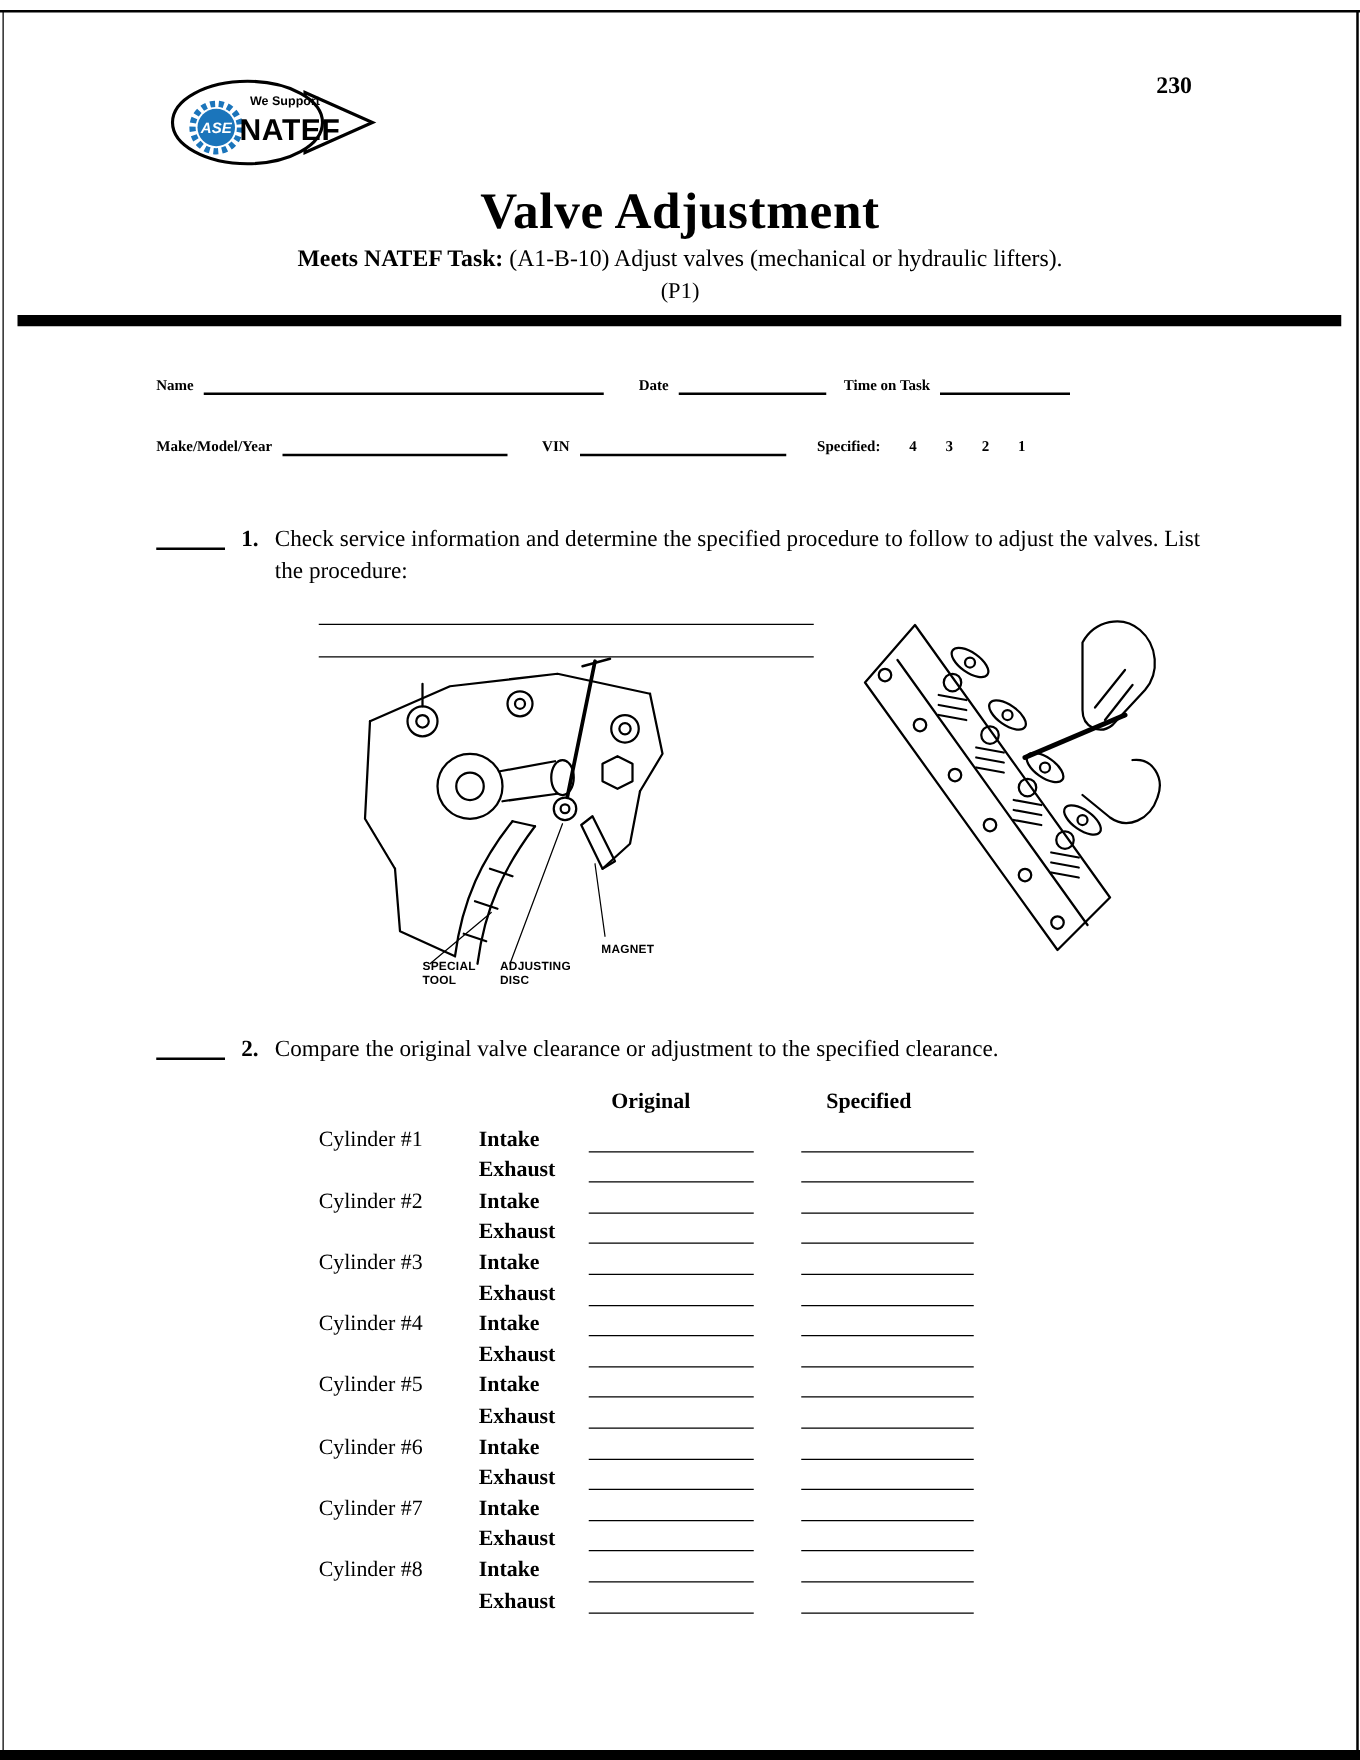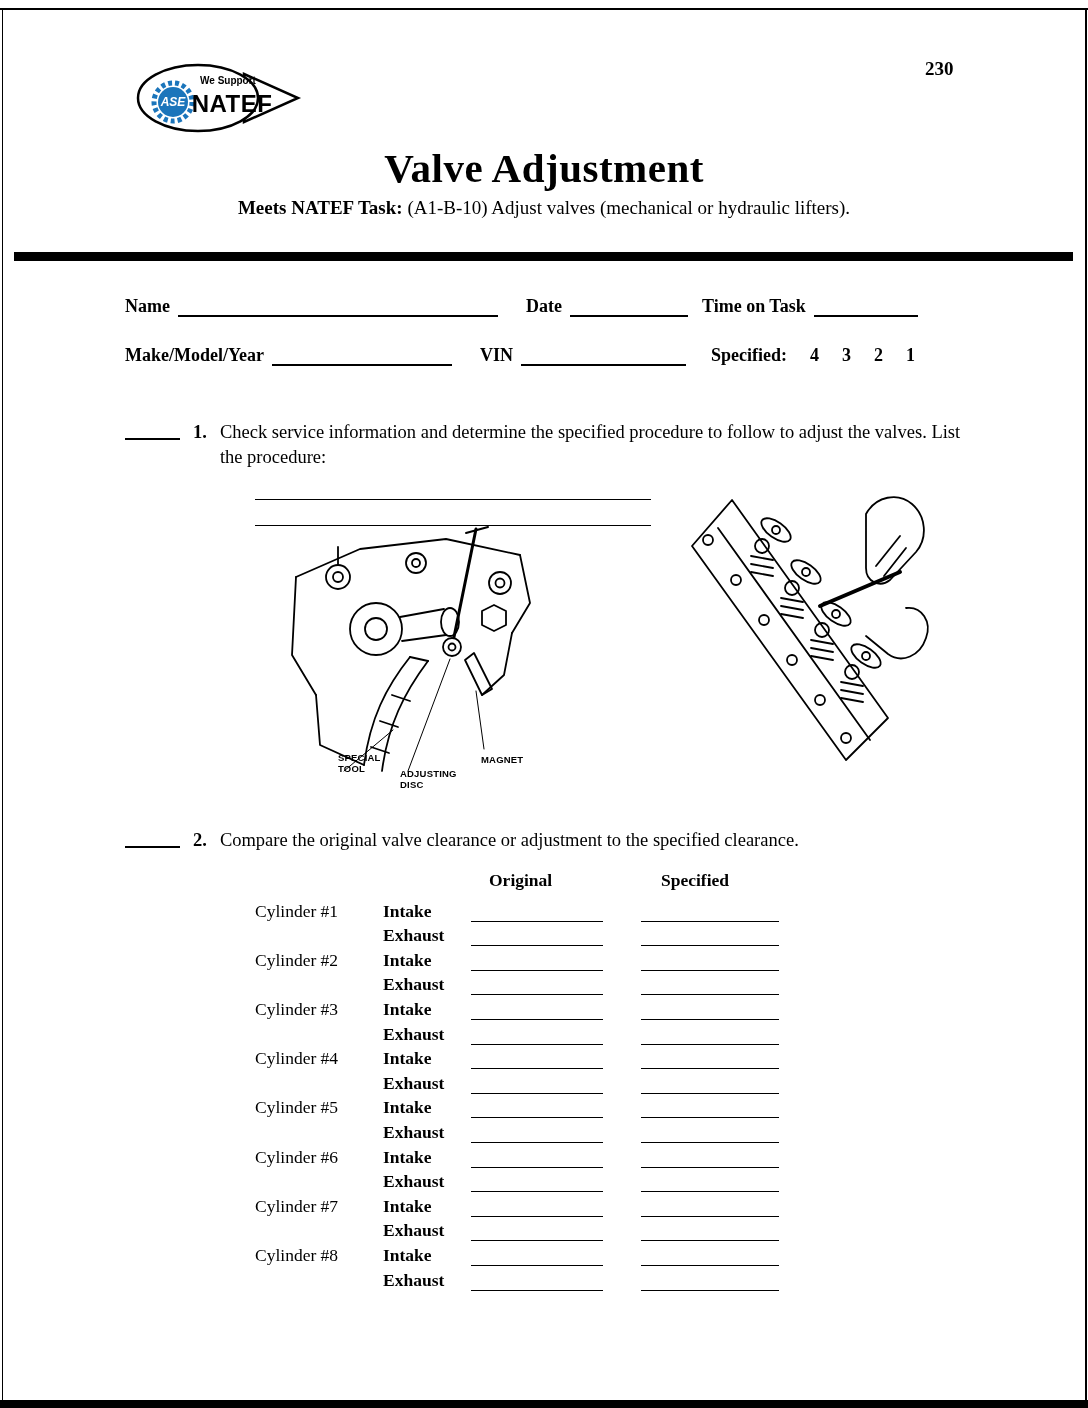--- a/index.html
+++ b/index.html
@@ -24,21 +24,21 @@
   .logo .ase     { font-size:12px; font-weight:bold; font-style:italic; fill:#fff; }
 
   .title-block { position:absolute; top:144px; left:0; width:100%; text-align:center; }
   .title-block h1 { font-size:41px; font-weight:bold; letter-spacing:0.5px; }
   .task-line { font-size:19px; margin-top:5px; }
   .priority  { font-size:18px; margin-top:3px; }
 
   .rule { position:absolute; top:252px; left:14px; width:1059px; height:9px; background:#000; }
 
   .form-row { position:absolute; left:125px; width:840px; display:flex; align-items:flex-end;
-              font-size:18px; font-weight:bold; white-space:nowrap; }
+              font-size:12px; font-weight:bold; white-space:nowrap; }
   .row1 { top:296px; }
   .row2 { top:345px; }
   .blank { display:inline-block; border-bottom:2px solid #000; height:20px; }
   .w320 { width:320px; margin-left:8px; }
   .w118 { width:118px; margin-left:8px; }
   .w104 { width:104px; margin-left:8px; }
   .w180 { width:180px; margin-left:8px; }
   .w165 { width:165px; margin-left:8px; }
   .gap28 { margin-left:28px; }
   .gap14 { margin-left:14px; }
@@ -54,21 +54,21 @@
   .task .ttext { flex:1 1 auto; }
 
   .proc-lines { position:absolute; top:474px; left:255px; width:396px; }
   .procline { height:26px; border-bottom:1.5px solid #000; }
 
   .figures { position:absolute; top:470px; left:0; width:1088px; height:352px; }
   .fig-left  { position:absolute; left:268px; top:55px; width:310px; height:252px; }
   .fig-right { position:absolute; left:670px; top:18px; width:268px; height:312px; }
   .fig-label { position:absolute; font-family:"Liberation Sans", sans-serif; font-size:9.5px;
                font-weight:bold; white-space:pre-line; line-height:11px; letter-spacing:0.2px; }
-  .lab-special { left:338px; top:282px; }
+  .lab-special { left:338px; top:298px; }
   .lab-adjust  { left:400px; top:298px; }
   .lab-magnet  { left:481px; top:284px; }
 
   .ctable { position:absolute; top:870px; left:255px; width:540px; font-size:17.5px; }
   .thead, .trow { display:grid; grid-template-columns:128px 88px 158px 158px; }
   .thead { height:27px; font-weight:bold; }
   .th-original  { padding-left:18px; }
   .th-specified { padding-left:32px; }
   .trow { height:24.6px; align-items:end; }
   .cell.cyl   { font-weight:normal;font-family:Liberation Serif, serif; }
@@ -97,20 +97,21 @@
       <circle cx="47" cy="50" r="15" fill="#1b75bb"></circle>
       <text class="ase" x="47" y="54" text-anchor="middle">ASE</text>
     </g>
     <text class="tagline" x="102" y="32" text-anchor="middle">We Support</text>
     <text class="brand" x="106" y="60" text-anchor="middle">NATEF</text>
   </svg>
 
   <div class="title-block">
     <h1>Valve Adjustment</h1>
     <p class="task-line"><b>Meets NATEF Task:</b> <span>(A1-B-10) Adjust valves (mechanical or hydraulic lifters).</span></p>
+    <p class="priority">(P1)</p>
   </div>
 
   <div class="rule"></div>
 
   <div class="form-row row1">
     <span>Name</span>
     <span class="blank w320"></span>
     <span class="gap28">Date</span>
     <span class="blank w118"></span>
     <span class="gap14">Time on Task</span>

